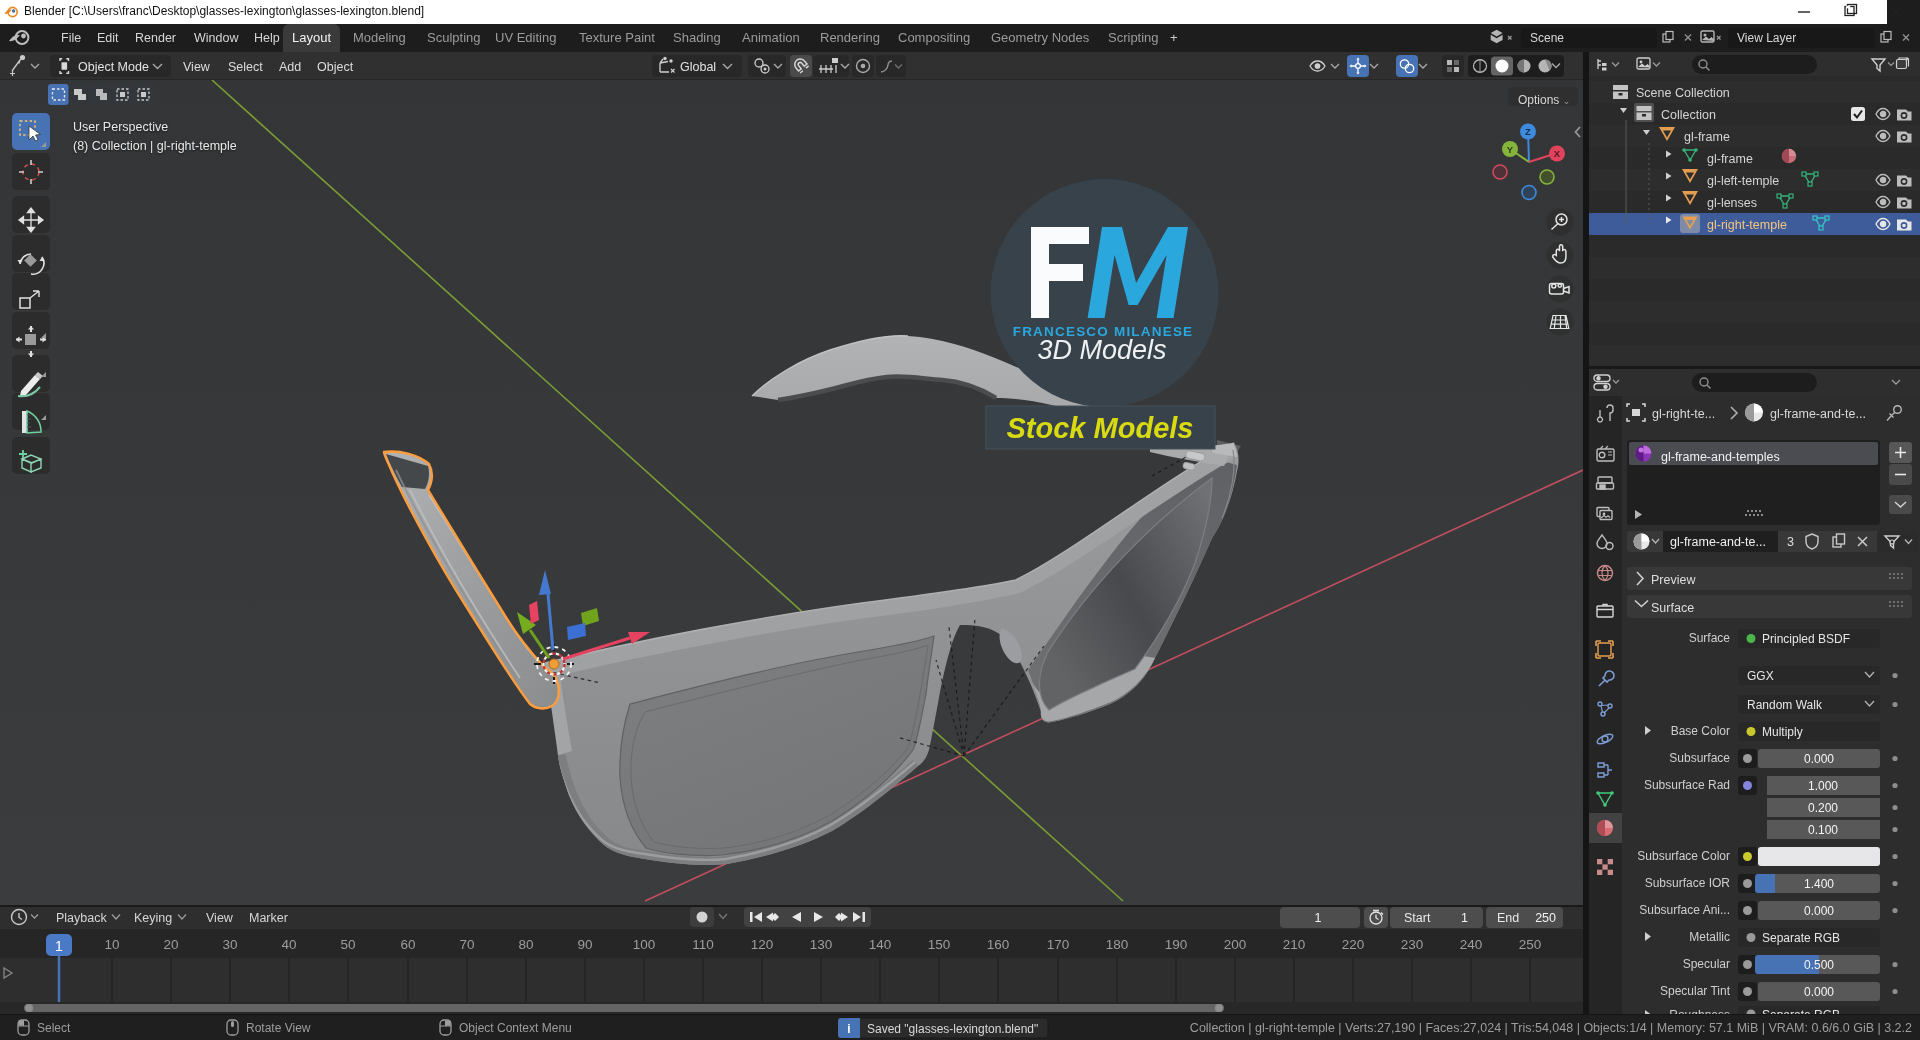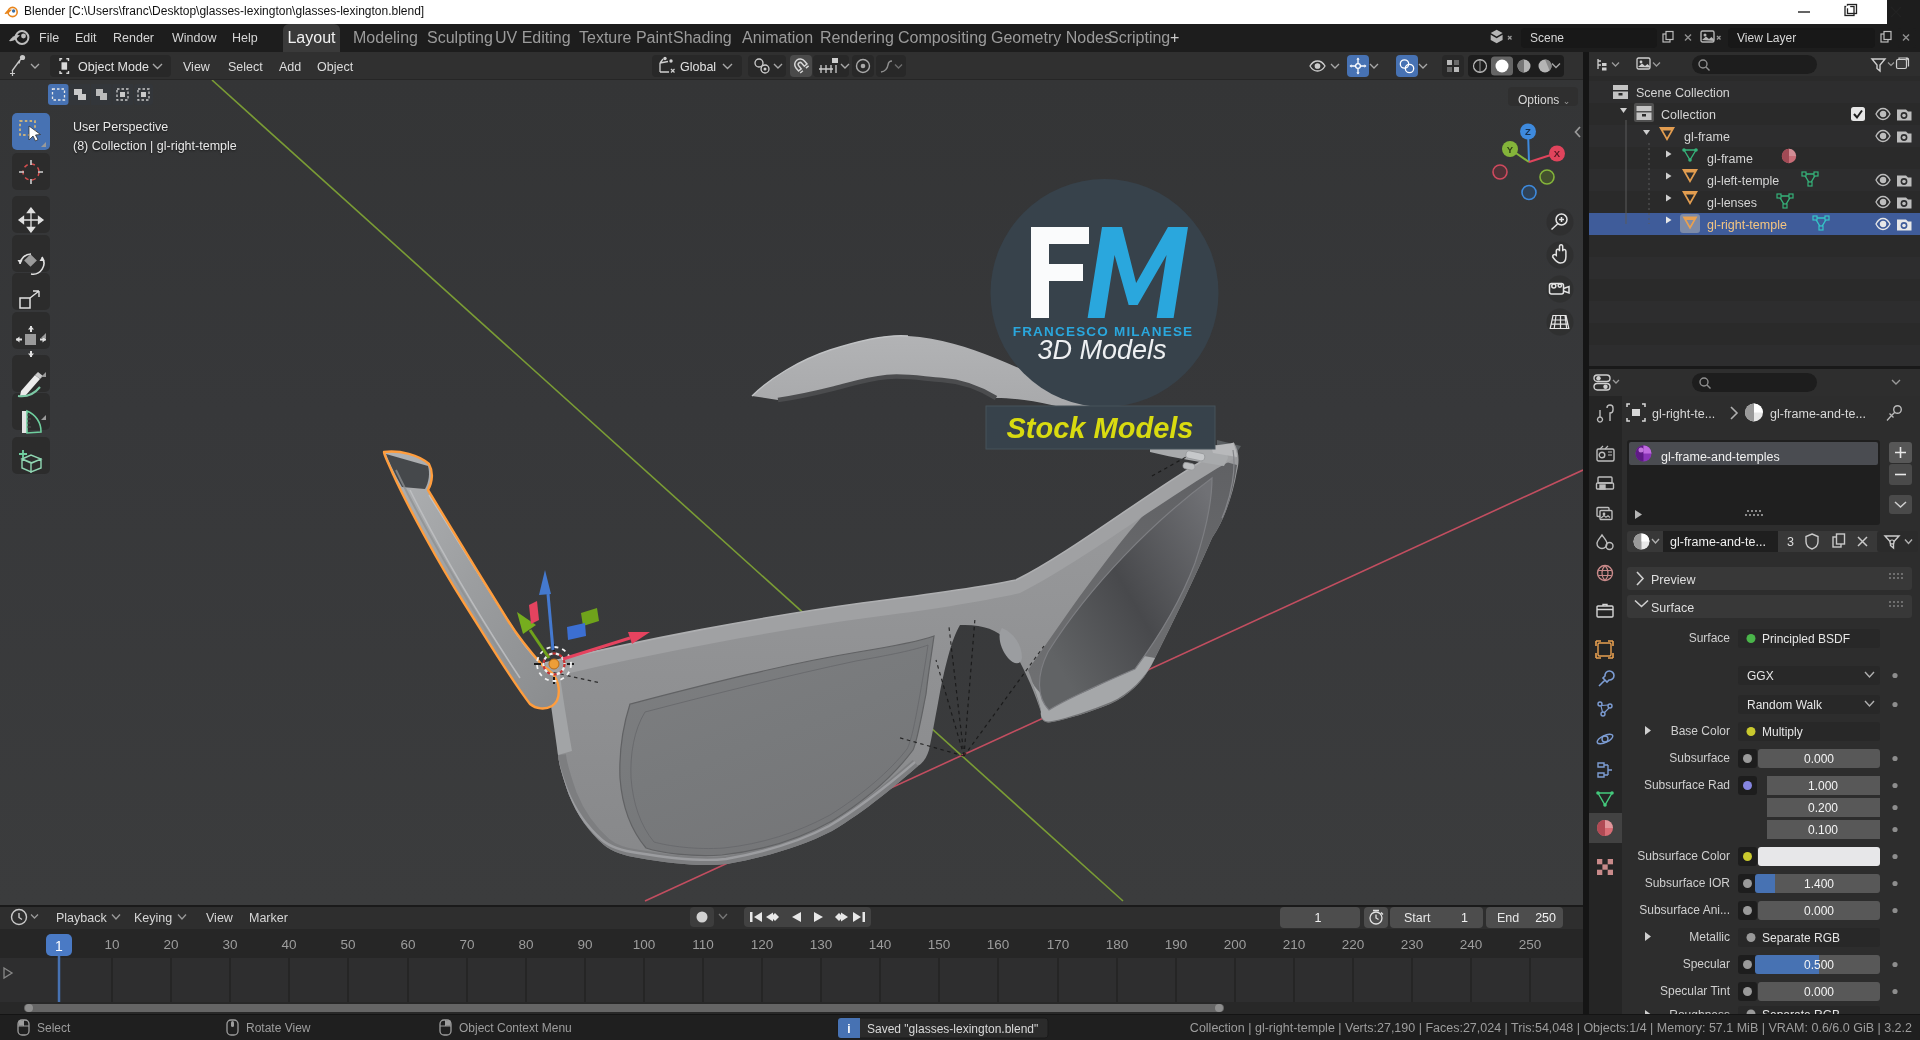--- a/index.html
+++ b/index.html
@@ -5,22 +5,22 @@
 * { margin:0; padding:0; box-sizing:border-box; }
 html,body { width:1920px; height:1040px; overflow:hidden; background:#1d1d1d; }
 body { font-family:"Liberation Sans", sans-serif; }
 #root { position:absolute; left:0; top:0; width:1920px; height:1040px; }
 .abs { position:absolute; }
 
 #titlebar { left:0; top:0; width:1887px; height:24px; background:#ffffff; color:#000; }
 #titlebar .tt { position:absolute; left:30px; top:4px; font-size:12px; color:#111; }
 
 #topbar { left:0; top:24px; width:1920px; height:28px; background:#1d1d1d; }
-.menu { position:absolute; top:7px; font-size:12.5px; color:#d6d6d6; }
-.tab { position:absolute; top:0px; height:28px; line-height:28px; font-size:16px; color:#9b9b9b; padding:0 12px; border-radius:6px 6px 0 0; }
+.menu { position:absolute; top:7px; font-size:12.5px; color:#d6d6d6;margin-left:22px; }
+.tab { position:absolute; top:0px; height:28px; line-height:28px; font-size:13px; color:#9b9b9b; padding:0 12px; border-radius:6px 6px 0 0; }
 .tab.act { background:#3a3a3a; color:#f2f2f2; }
 
 #vphead { left:0; top:52px; width:1583px; height:28px; background:#303030; border-bottom:1px solid #262626;}
 
 #viewport { left:0; top:80px; width:1583px; height:825px; background:linear-gradient(180deg,#343536 0%,#37383a 40%,#3b3c3d 100%); overflow:hidden; }
 .vptext { position:absolute; color:#e9e9e9; font-size:12.5px; text-shadow:0 1px 2px rgba(0,0,0,.6); }
 
 .tool { position:absolute; left:12px; width:38px; height:37px; background:#2b2b2bE6; border-radius:5px; }
 .tool.act { background:#4772b3; }
 

